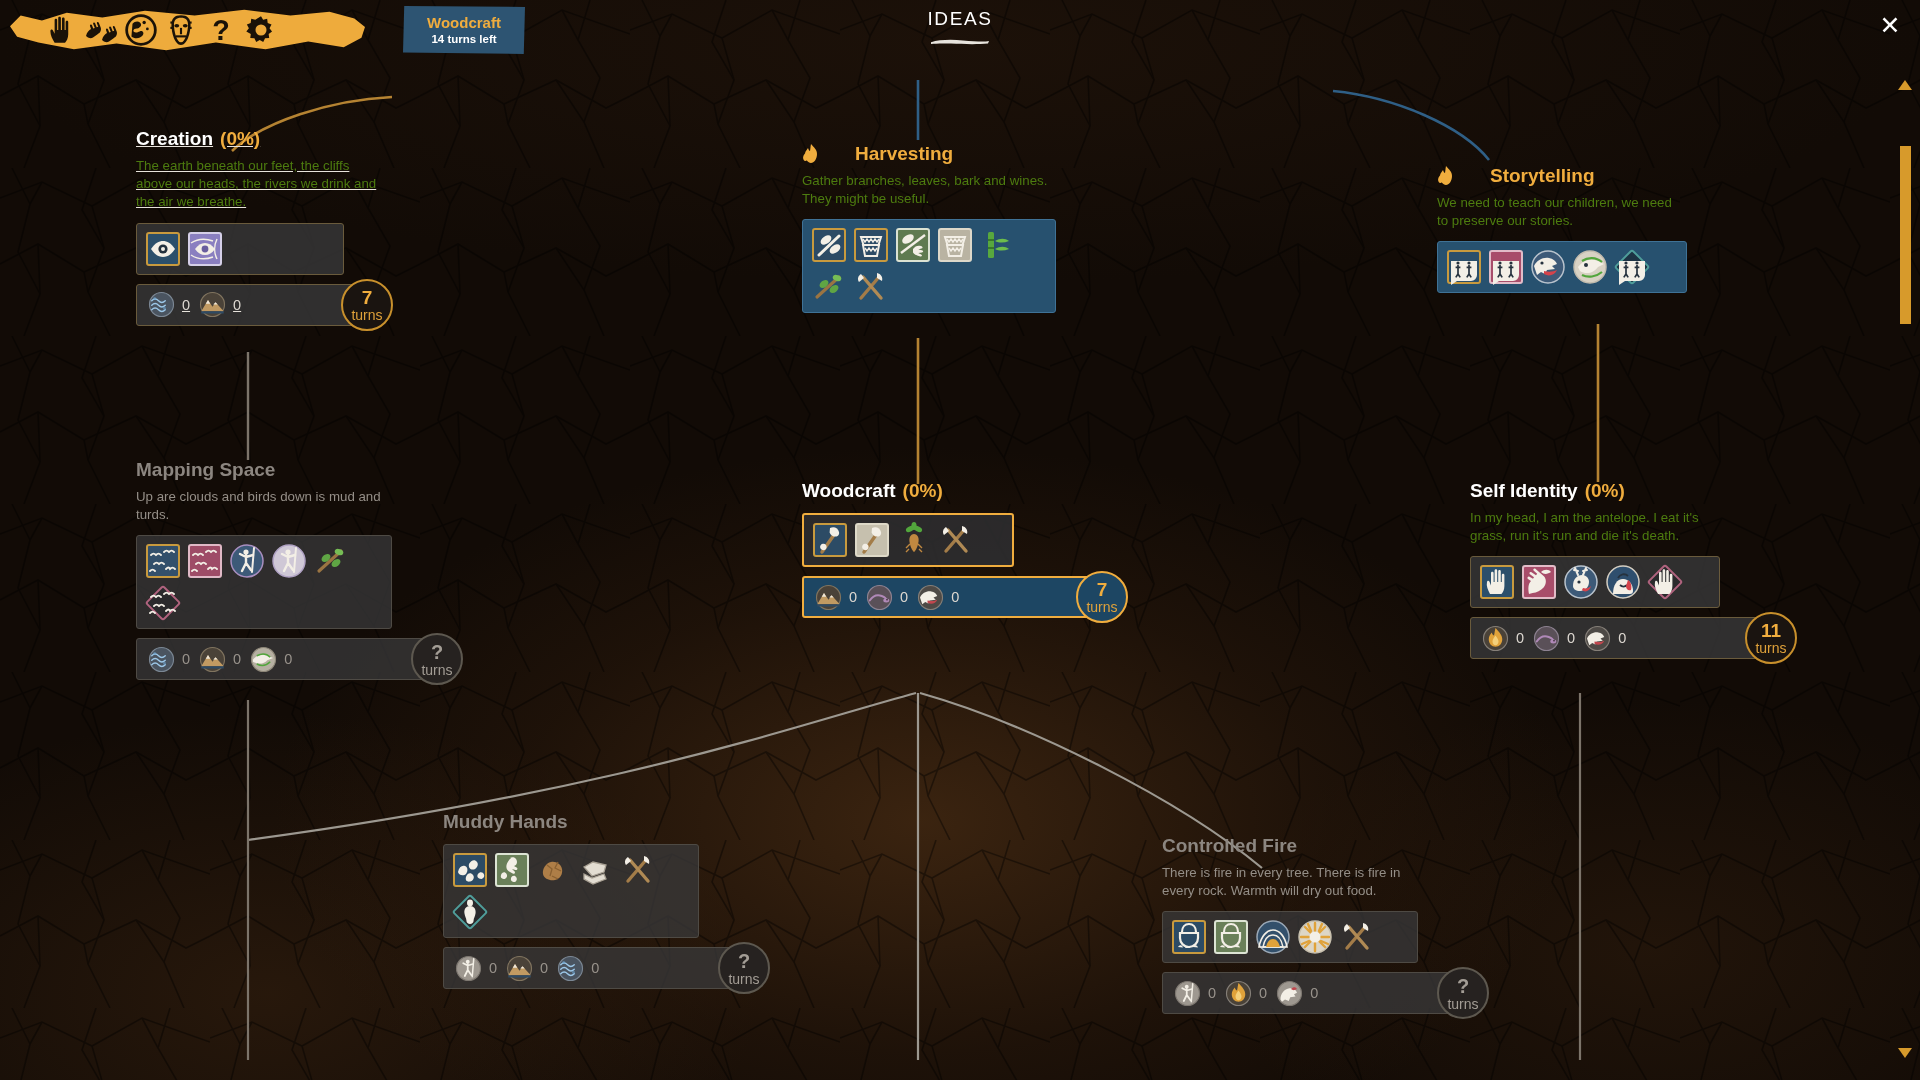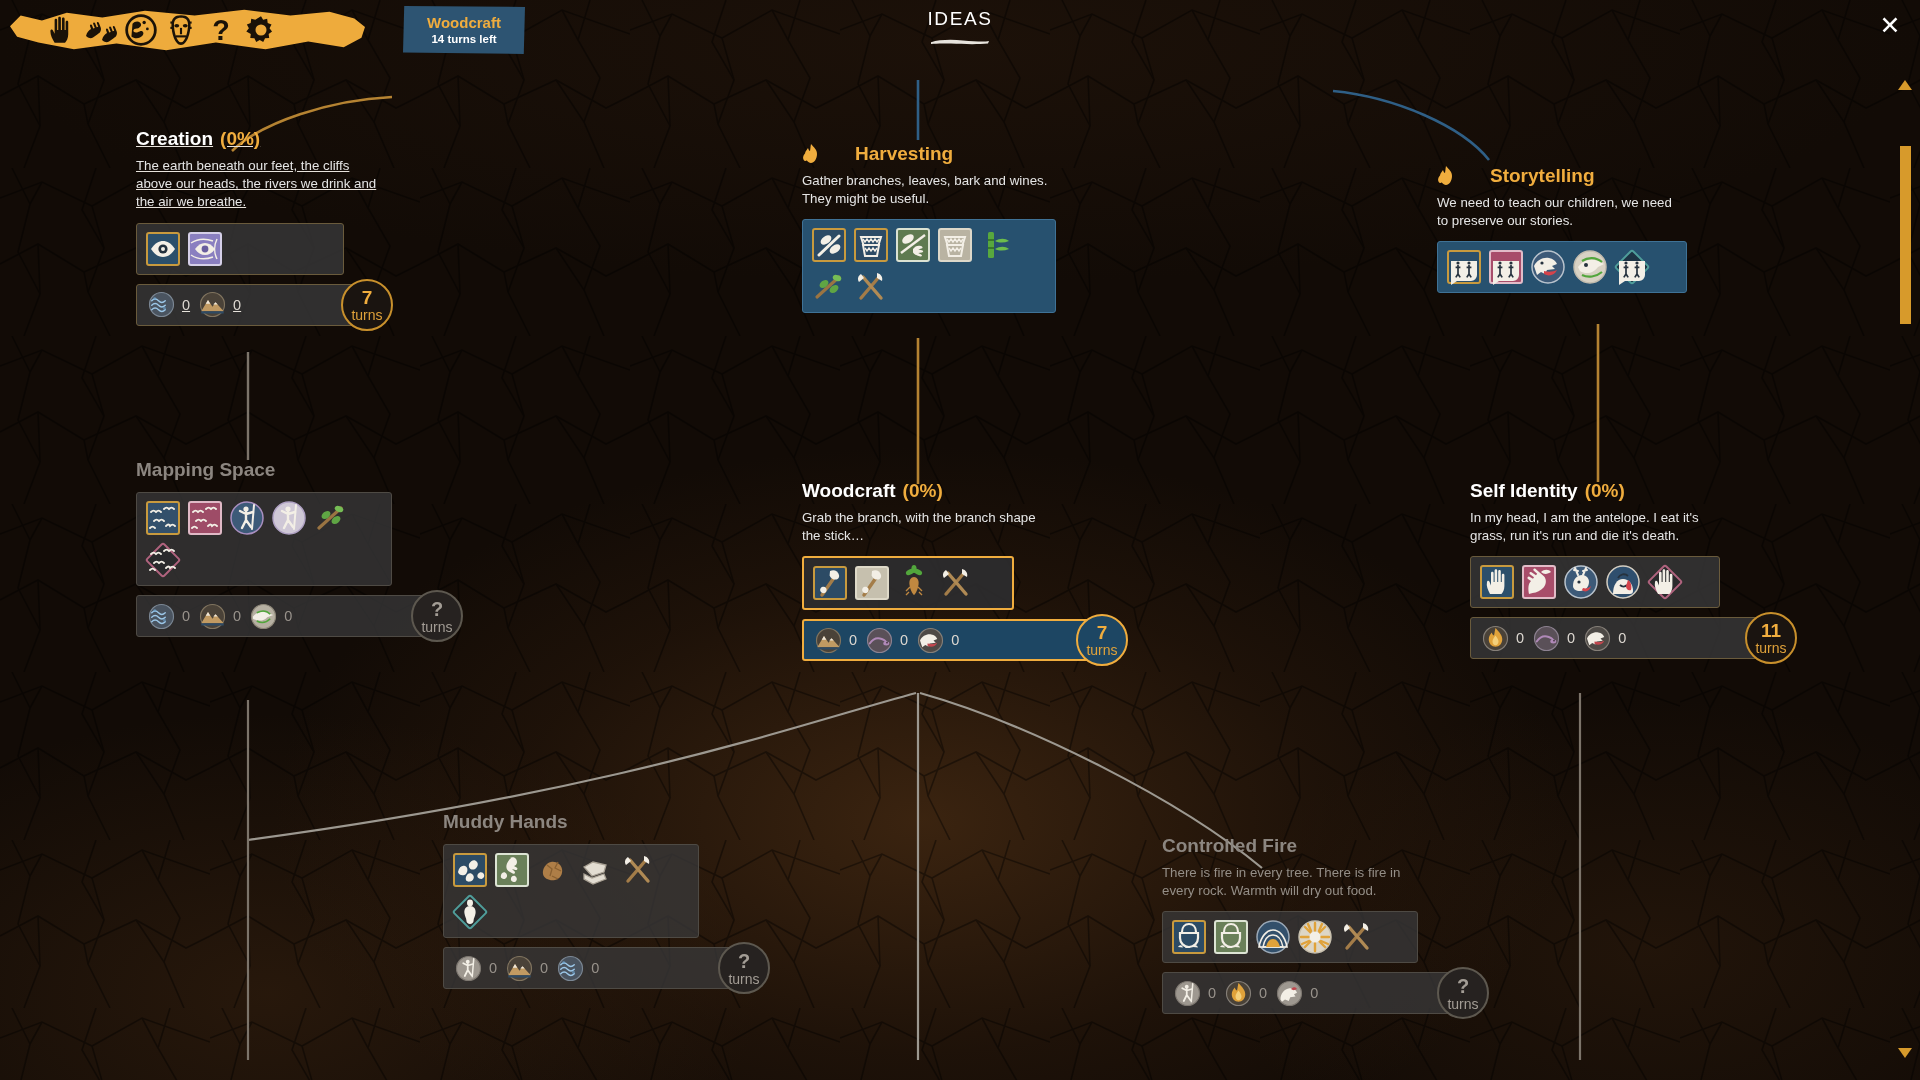--- a/index.html
+++ b/index.html
@@ -88,21 +88,21 @@
   .node { position:absolute; z-index:6; }
   .node-title {
     font-size:19px; font-weight:bold; color:#ffffff; white-space:nowrap;
     display:flex; align-items:center; gap:7px;
   }
   .node-title .pct { color:#f0ad3e; font-weight:bold; }
   .node-title .flame { display:inline-block; width:18px; height:20px; }
   .node.state-active .node-title .tname { color:#f0ad3e;margin-left:28px; }
   .node.state-locked .node-title { color:#8c8680; font-weight:bold; }
   .node-desc {
-    margin-top:7px; font-size:13.3px; line-height:1.37; color:#e5e5e5;
+    margin-top:7px; font-size:13.3px; line-height:1.37; color:#4d7c0f;
     max-width:246px;
   }
   .node.state-locked .node-desc { color:#948e87; }
 
   .icon-panel {
     margin-top:11px; padding:7px 8px; display:flex; flex-wrap:wrap; gap:6px;
     border:1px solid #6a5b3c; background:rgba(56,56,58,.80);
     border-radius:3px; width:max-content; min-width:150px;
   }
   .node.state-active  .icon-panel { background:#27516f; border-color:#3f7296; }
@@ -355,20 +355,21 @@
         <div class="turns-badge">
           <div class="tn">7</div>
           <div class="tl">turns</div>
         </div>
       </div>
     </div>
     <div class="node state-locked node-pos-mapping">
       <div class="node-title">
         <span class="tname">Mapping Space</span>
       </div>
+      <div class="node-desc">Up are clouds and birds down is mud and turds.</div>
       <div class="icon-panel" style="width: 256px;">
         <div class="it">
           <svg viewBox="0 0 36 36">
             <rect x="2" y="2" width="32" height="32" rx="2" fill="#33506b" stroke="#c89a3e" stroke-width="2"></rect>
             <g fill="none" stroke="#f3efe6" stroke-width="1.9" stroke-linecap="round">
         <path d="M6 12c2-2 3-2 5 0 2-2 3-2 5 0"></path>
               <path d="M19 9c2-2 3-2 5 0 2-2 3-2 5 0"></path>
         <path d="M9 21c2-2 3-2 5 0 2-2 3-2 5 0"></path>
               <path d="M21 26c2-2 3-2 4 0 2-2 3-2 5 0"></path>
         <path d="M5 28c2-2 3-2 5 0"></path>
@@ -572,21 +573,20 @@
             </g>
           </svg>
         </div>
       </div>
     </div>
     <div class="node state-current node-pos-woodcraft">
       <div class="node-title">
         <span class="tname">Woodcraft</span>
         <span class="pct">(0%)</span>
       </div>
-      <div class="node-desc">Grab the branch, with the branch shape the stick…</div>
       <div class="icon-panel" style="width: 212px;">
         <div class="it">
           <svg viewBox="0 0 36 36">
             <rect x="2" y="2" width="32" height="32" rx="2" fill="#2c4b65" stroke="#c89a3e" stroke-width="2"></rect>
             <g>
               <path d="M10 30 L24 10" stroke="#a37c48" stroke-width="3.4" stroke-linecap="round"></path>
         <path d="M18 6c4-2 8 0 9 4 .6 2.6-1 4.6-3.4 4.6-3 0-5-1.6-6-4.2z" fill="#f3efe6"></path>
         <path d="M10 22c3-1 5 1 4.6 3.6-.4 2.4-3 3.4-5 2-2-1.4-2-4.4.4-5.6z" fill="#f3efe6"></path>
             </g>
           </svg>

